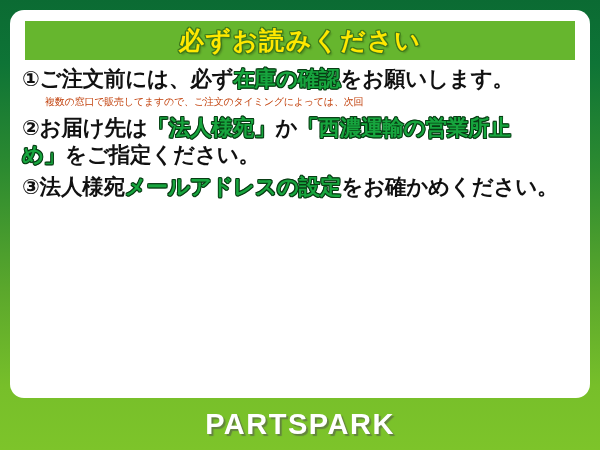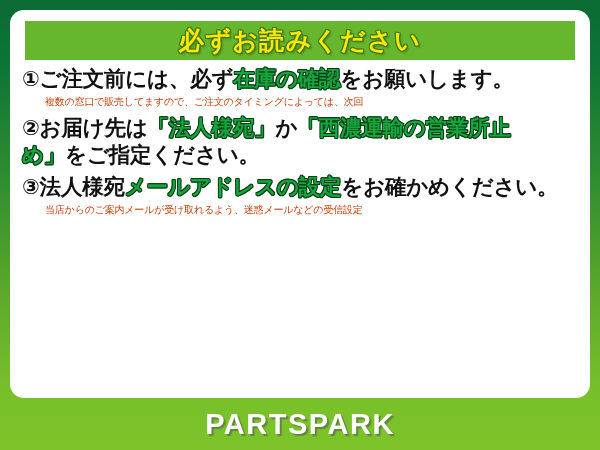--- a/index.html
+++ b/index.html
@@ -161,21 +161,20 @@
         <div class="headline wrap">
           <span class="num">②</span><span>お届け先は</span><span class="hl">「法人様宛」</span><span>か</span><span class="hl">「西濃運輸の営業所止め」</span><span>をご指定ください。</span>
         </div>
       </div>
 
       <div class="item">
         <div class="headline">
           <span class="num">③</span><span>法人様宛</span><span class="hl">メールアドレスの設定</span><span>をお確かめください。</span>
         </div>
         <div class="sub">
-          <div class="line">当店からのご案内メールが受け取れるよう、迷惑メールなどの受信設定</div>
         </div>
       </div>
 
     </div>
   </div>
 
   <div class="footer">
     <div class="logo">PARTSPARK</div>
   </div>
 

